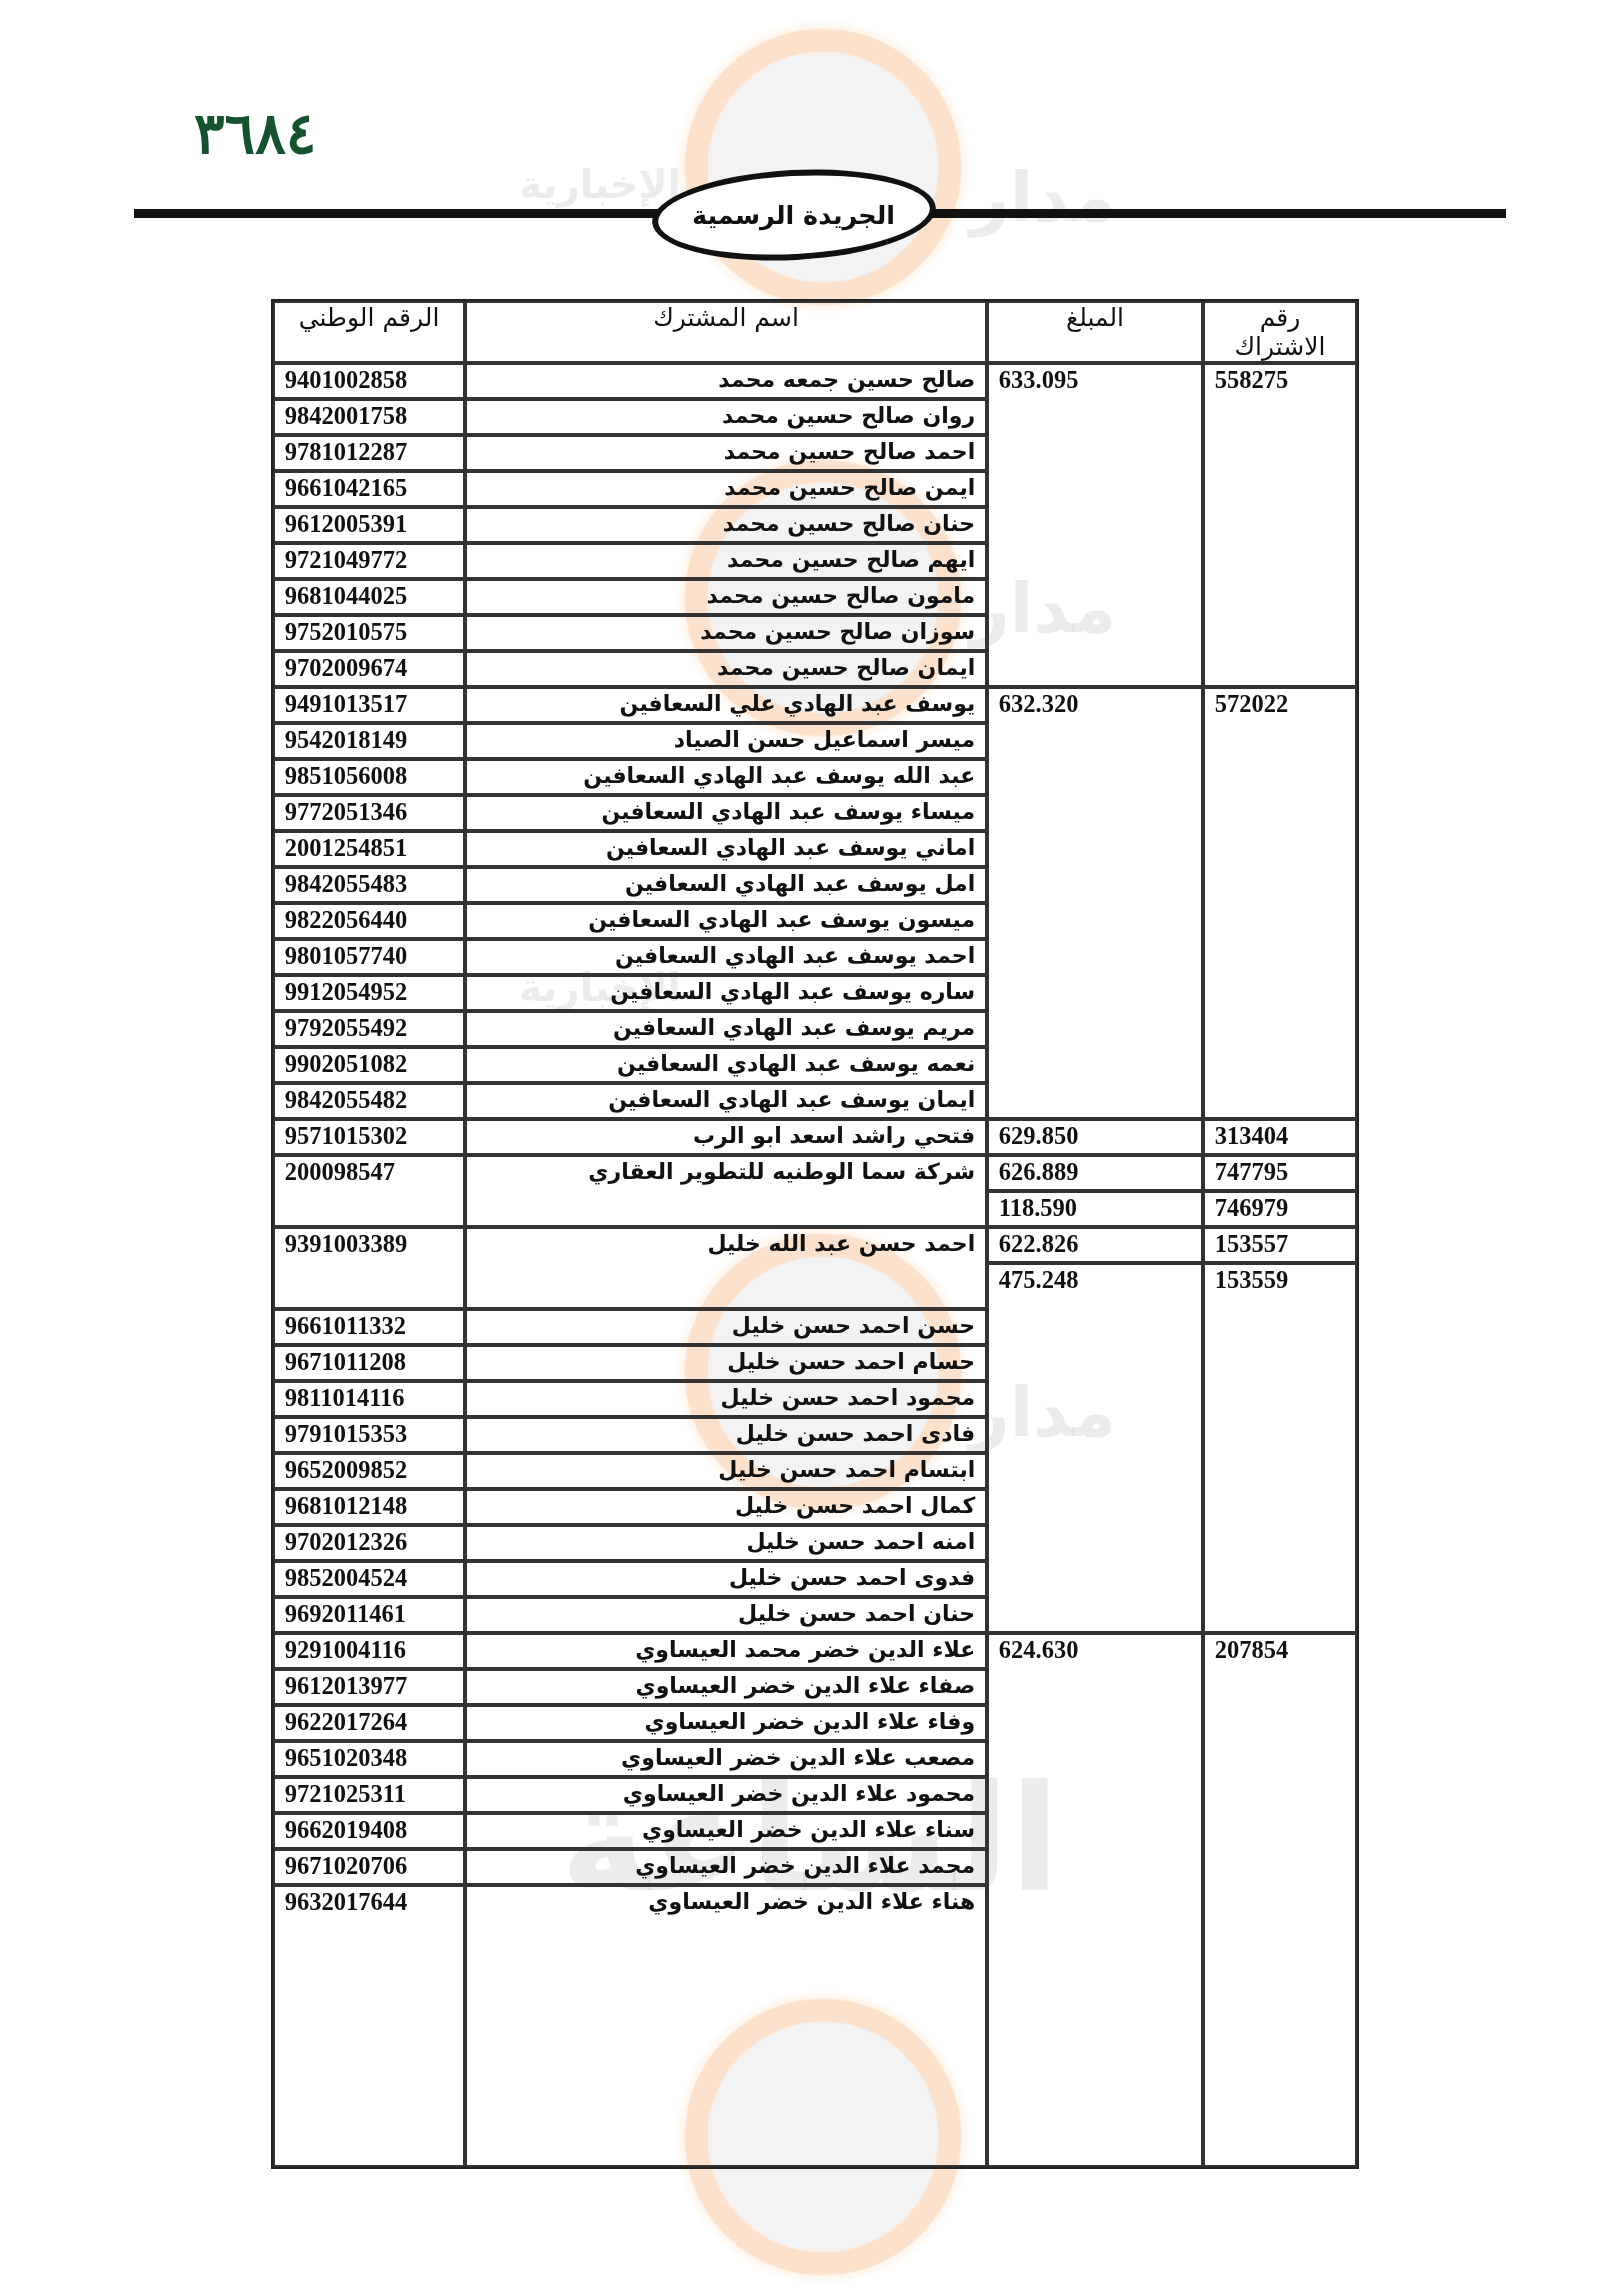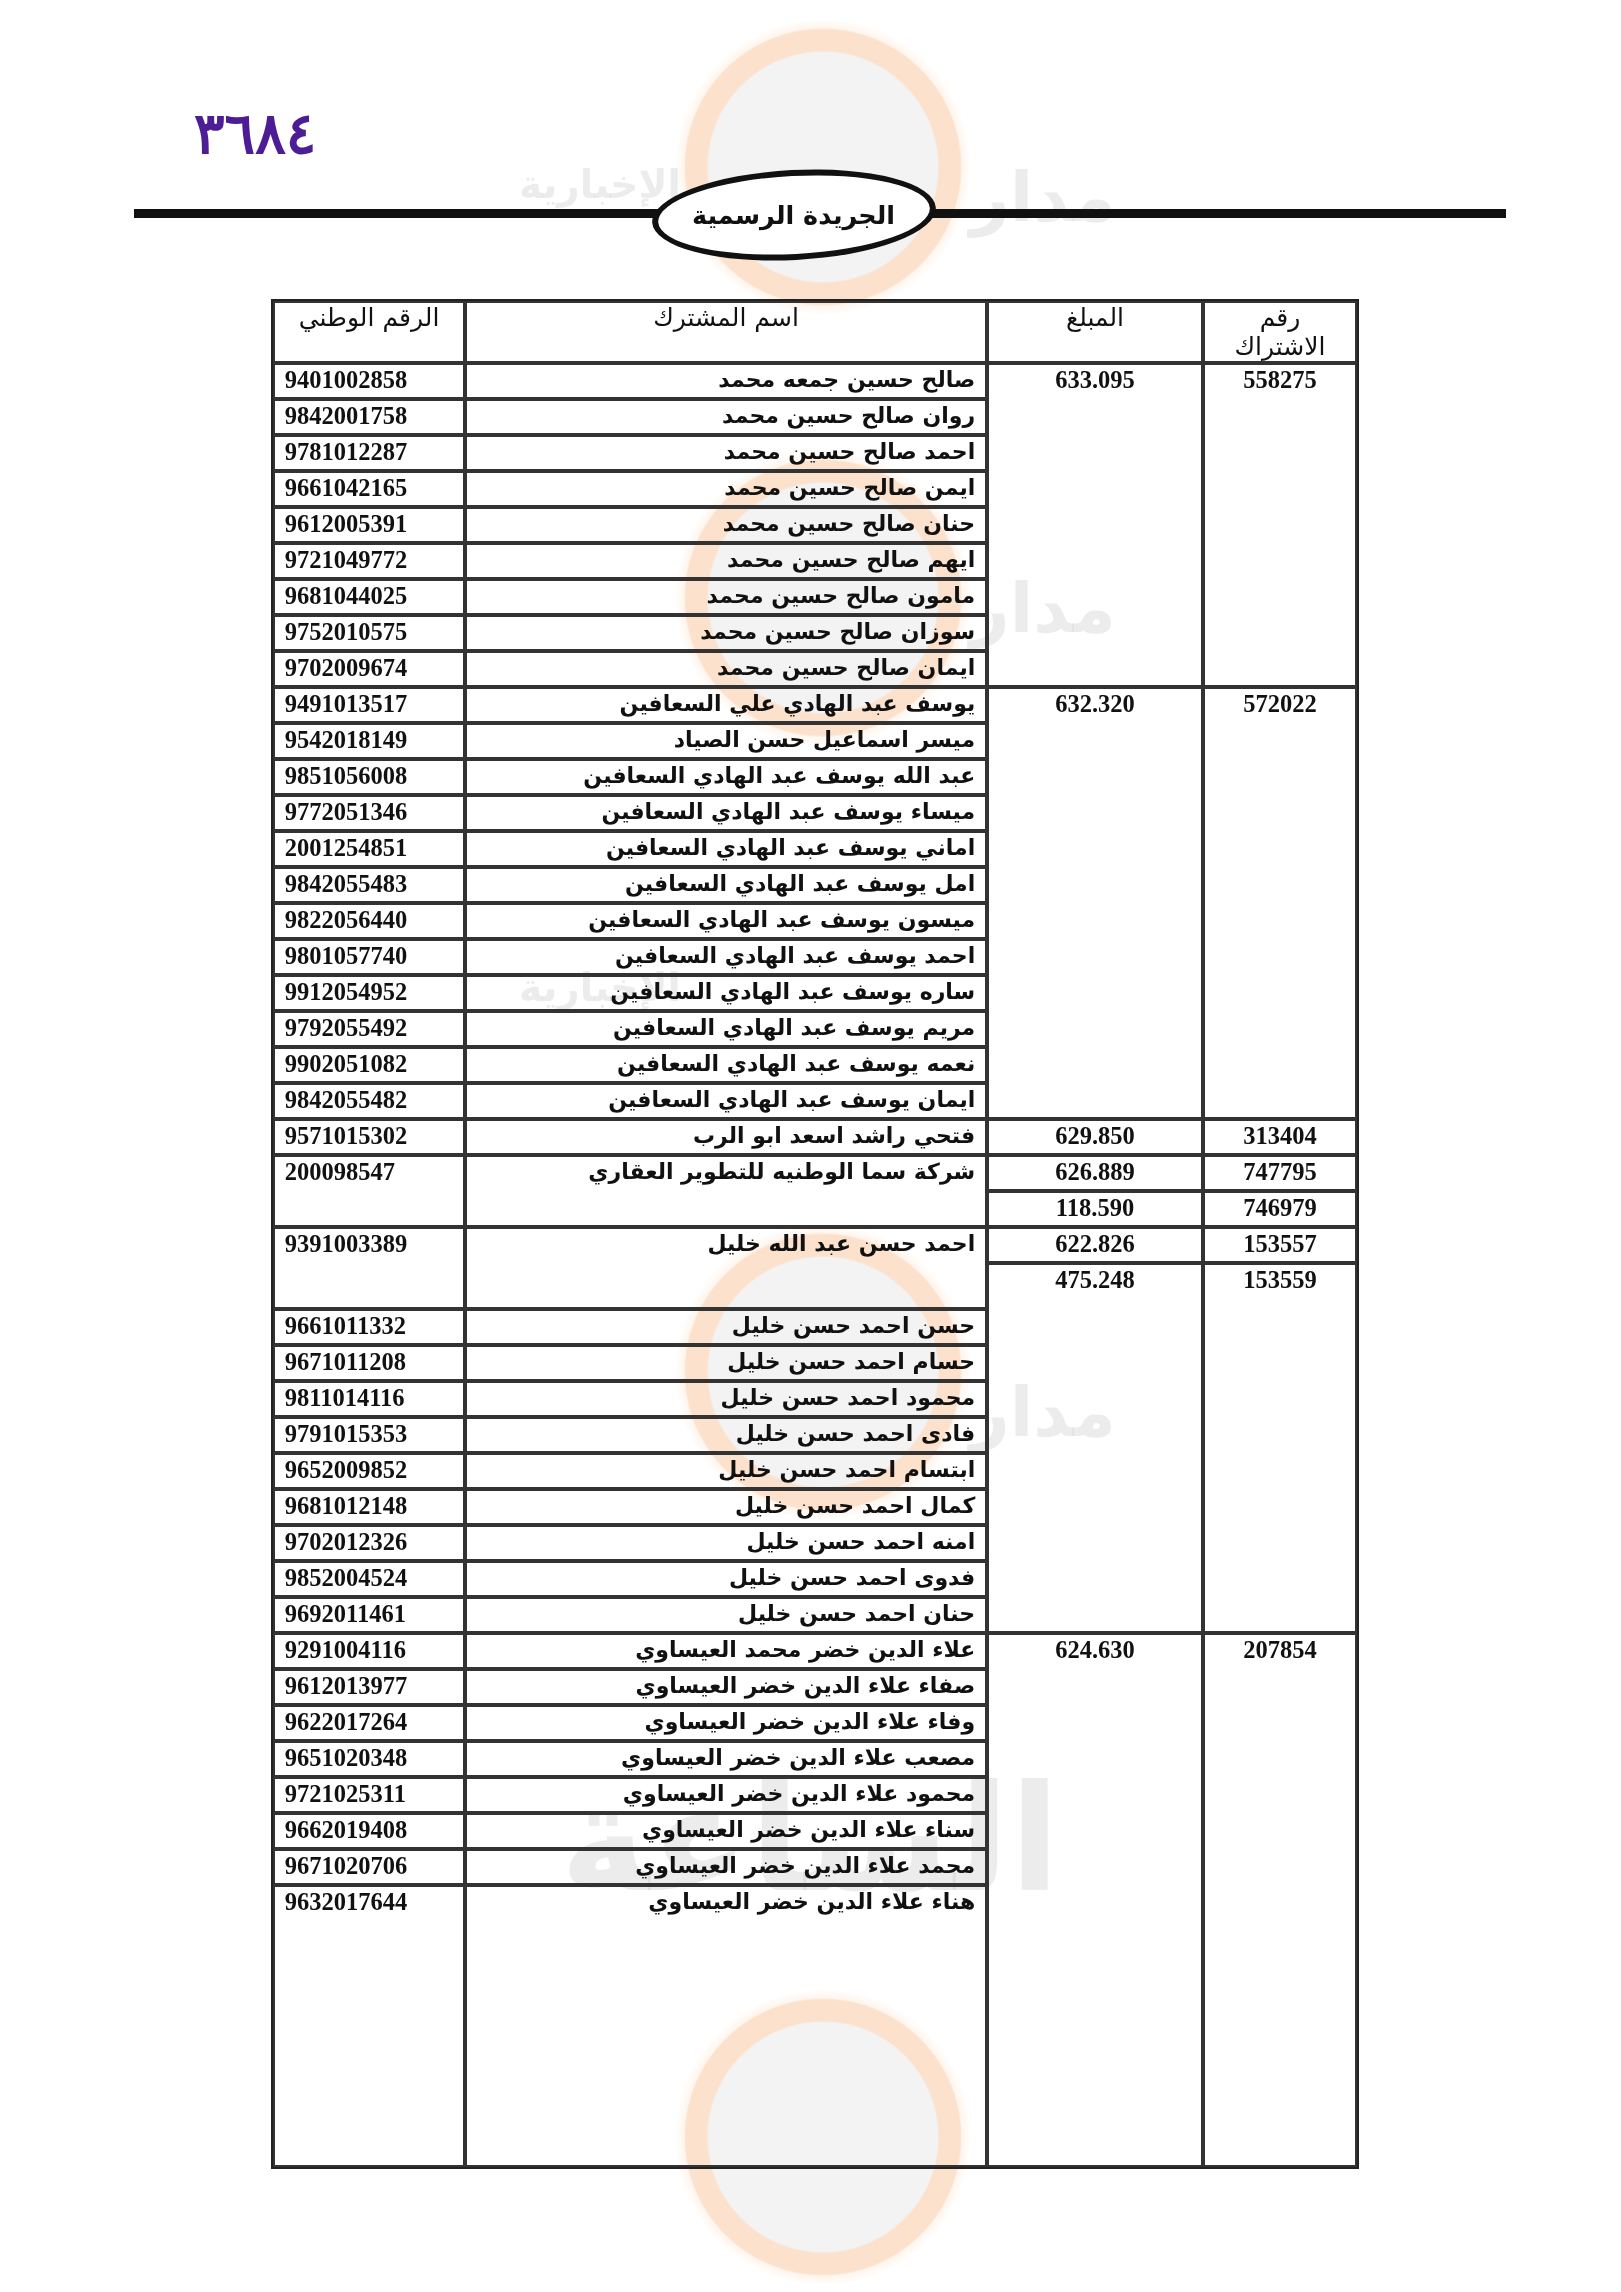--- a/index.html
+++ b/index.html
@@ -1,29 +1,29 @@
 <!DOCTYPE html>
 <html><head>
 <meta charset="utf-8">
 <style>
   html, body { margin:0; padding:0; background:#ffffff; }
   body { width:1621px; height:2293px; position:relative; overflow:hidden; font-family:"DejaVu Sans", sans-serif; color:#111; }
-  .page-number { position:absolute; left:194px; top:100px; font-family:Liberation Serif, serif; font-weight:bold; font-size:57px; letter-spacing:3.9px; color:#4c1d95; direction:rtl; }
+  .page-number { position:absolute; left:194px; top:100px; font-family:Liberation Serif, serif; font-weight:bold; font-size:57px; letter-spacing:3.9px; color:#14532d; direction:rtl; }
   .rule { position:absolute; left:134px; top:209px; width:1372px; height:8.8px; background:#111; }
   .masthead { position:absolute; left:652px; top:170px; width:284px; height:90px; border:6.9px solid #111; border-radius:50%; background:#fff; display:flex; align-items:center; justify-content:center; transform:rotate(-3deg); box-sizing:border-box; }
   .masthead span { font-family:"DejaVu Sans", sans-serif; font-size:25.5px; font-weight:bold; color:#111; direction:rtl; transform:rotate(3deg); }
 
   .watermark { position:absolute; pointer-events:none; }
   .wm-clock { width:294px; height:294px; border-radius:50%; background:radial-gradient(circle, rgba(235,235,235,0.6) 55%, rgba(246,170,110,0.35) 56%, rgba(246,170,110,0.35) 66%, rgba(255,220,190,0.25) 67%, rgba(255,255,255,0) 72%); }
   .wm-text { font-family:"DejaVu Sans", sans-serif; font-weight:bold; color:rgba(200,200,200,0.35); direction:rtl; }
 
   table.gazette { position:absolute; left:271px; top:299px; width:1084px; border-collapse:separate; border-spacing:0; border:2.9px double #222; direction:rtl; table-layout:fixed; }
   table.gazette td, table.gazette th { border:2.9px double #333; padding:0 9.8px; height:29px; box-sizing:border-box; background:transparent; vertical-align:top; }
   table.gazette th { font-weight:normal; font-size:25px; text-align:center; height:34px; line-height:29px; }
-  td.sub, td.amt { text-align:center; font-family:"Liberation Serif", serif; font-weight:bold; font-size:24.5px; line-height:29px; }
+  td.sub, td.amt { text-align:left; font-family:"Liberation Serif", serif; font-weight:bold; font-size:24.5px; line-height:29px; }
   td.name { text-align:right; font-family:"DejaVu Sans", sans-serif; font-weight:bold; font-size:22px; line-height:29px; white-space:nowrap; overflow:hidden; }
   td.nid { text-align:left; font-family:"Liberation Serif", serif; font-weight:bold; font-size:24.5px; line-height:29px; }
   tr.r td { height:36px; }
 </style>
 </head>
 <body>
 
 <div class="watermark wm-clock" style="left:676px; top:19.6px;"></div>
 <div class="watermark wm-clock" style="left:676px; top:451px;"></div>
 <div class="watermark wm-clock" style="left:676px; top:1225px;"></div>

